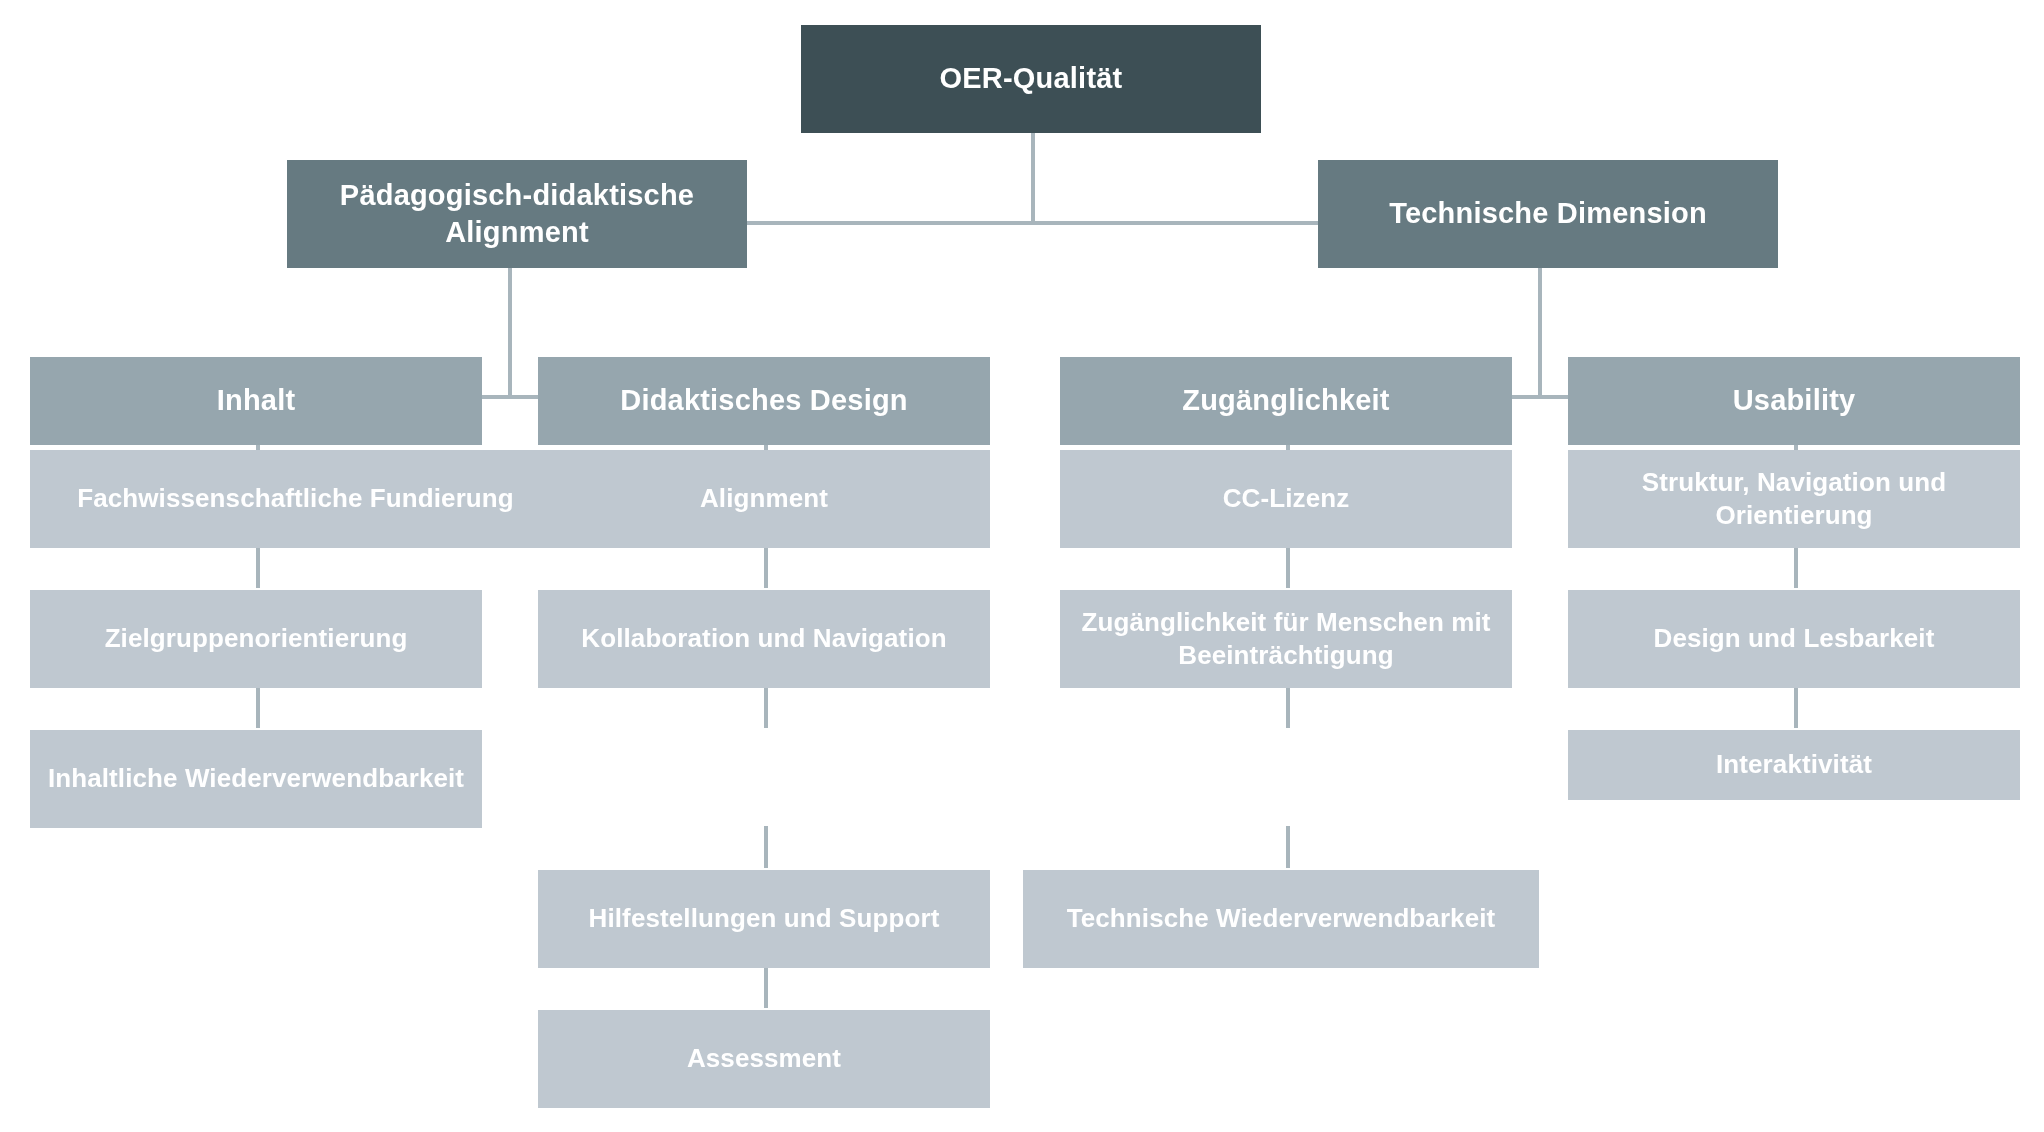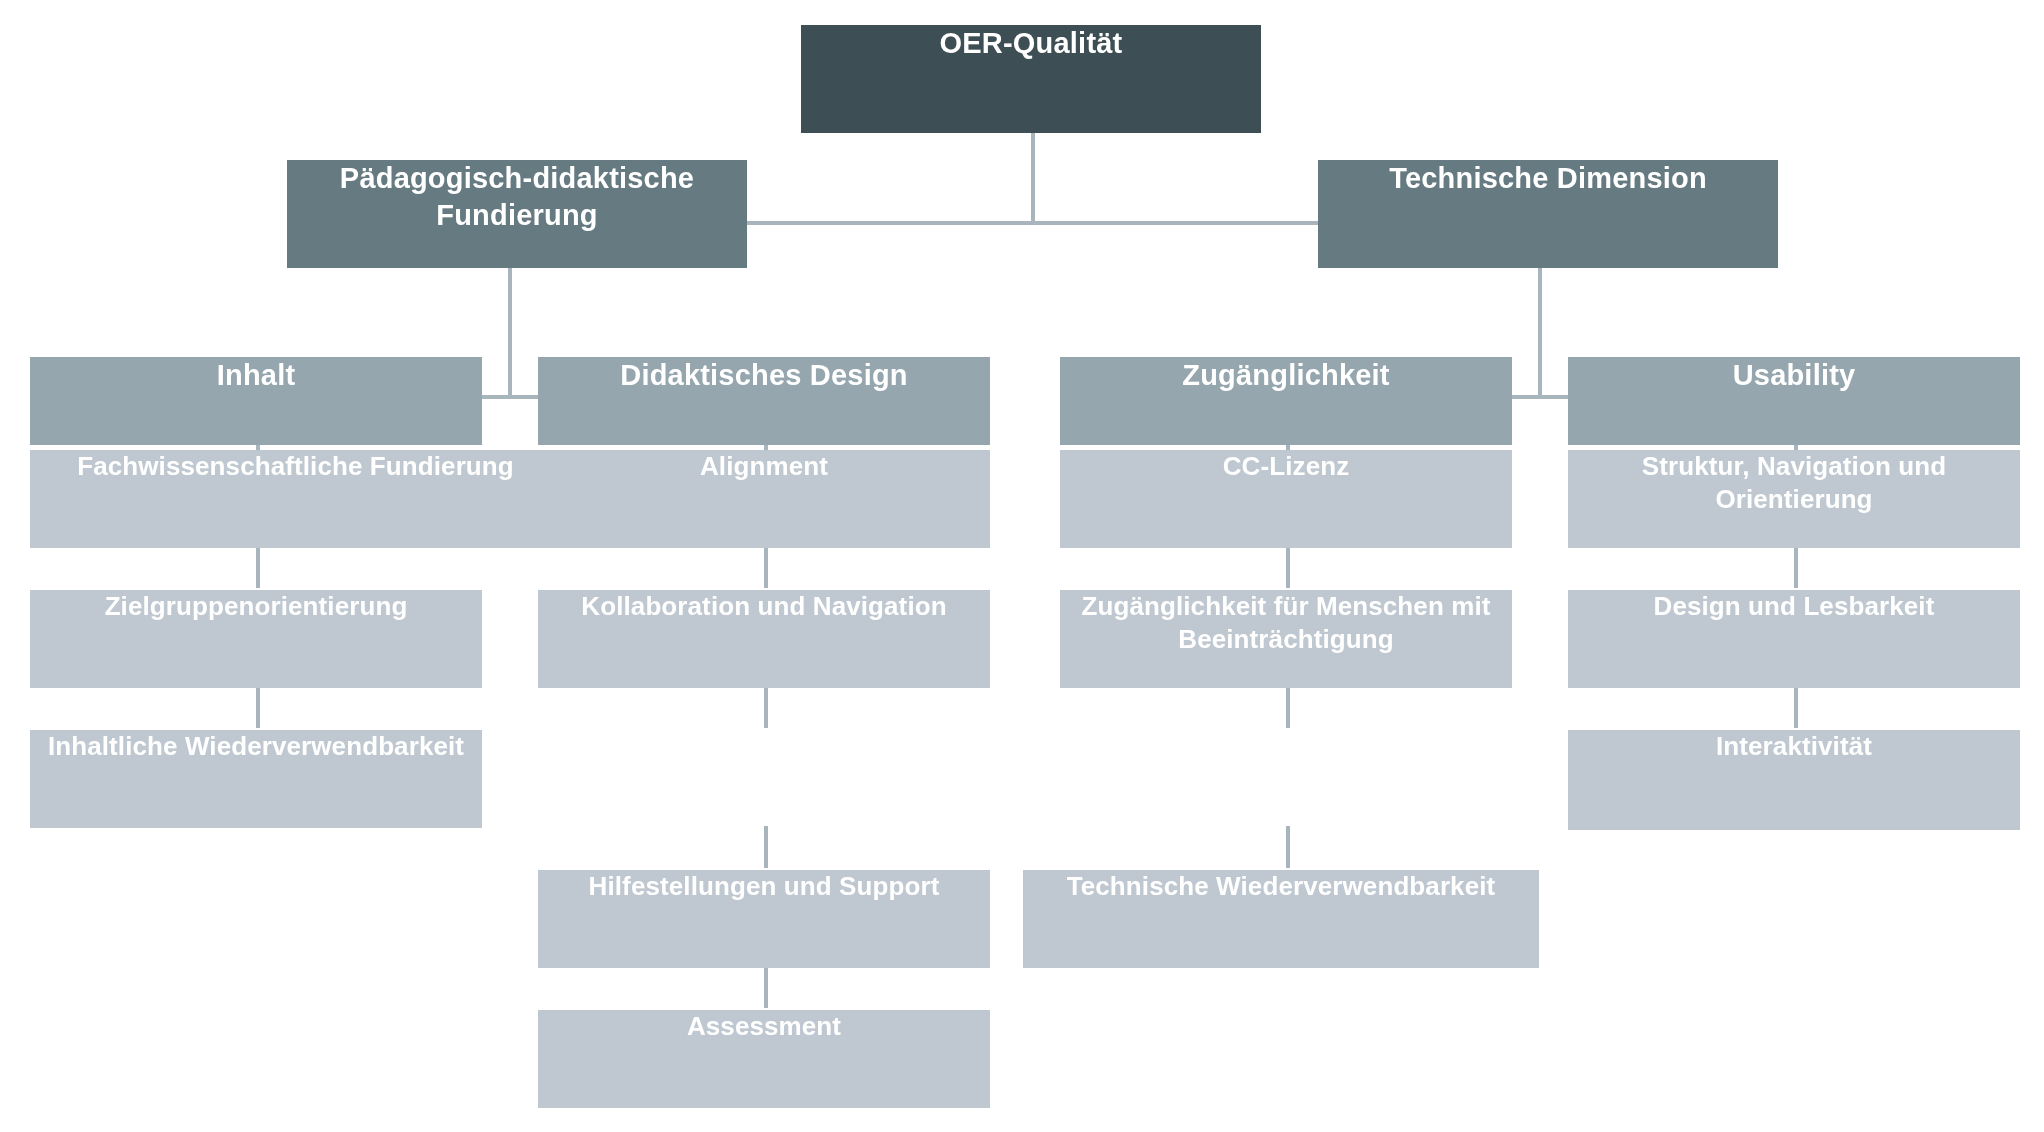--- a/index.html
+++ b/index.html
@@ -15,21 +15,21 @@
     position: relative;
     width: 2044px;
     height: 1132px;
     background: #ffffff;
     overflow: hidden;
   }
   .node {
     position: absolute;
     box-sizing: border-box;
     display: flex;
-    align-items: flex-start;
+    align-items: center;
     justify-content: center;
     text-align: center;
     color: #ffffff;
     font-weight: bold;
     line-height: 1.28;
     padding: 0 10px;
     -webkit-font-smoothing: antialiased;
   }
   .node span { display: block; }
 
@@ -98,21 +98,21 @@
 
   <div class="conn conn-v" style="left:1794px; top:404px; height:48px;"></div>
   <div class="conn conn-v" style="left:1794px; top:546px; height:42px;"></div>
   <div class="conn conn-v" style="left:1794px; top:686px; height:42px;"></div>
 
   <div class="node tier-root" style="left:801px; top:25px; width:460px; height:108px;">
     <span>OER-Qualität</span>
   </div>
 
   <div class="node tier-dimension" style="left:287px; top:160px; width:460px; height:108px;">
-    <span>Pädagogisch-didaktische Fundierung</span>
+    <span>Pädagogisch-didaktische Alignment</span>
   </div>
 
   <div class="node tier-dimension" style="left:1318px; top:160px; width:460px; height:108px;">
     <span>Technische Dimension</span>
   </div>
 
   <div class="node tier-category" style="left:30px; top:312px; width:452px; height:88px;">
     <span>Inhalt</span>
   </div>
 
@@ -160,17 +160,17 @@
   <div class="node tier-leaf" style="left:1023px; top:870px; width:516px; height:98px;">
     <span>Technische Wiederverwendbarkeit</span>
   </div>
 
   <div class="node tier-leaf" style="left:1568px; top:450px; width:452px; height:98px;">
     <span>Struktur, Navigation und Orientierung</span>
   </div>
   <div class="node tier-leaf" style="left:1568px; top:590px; width:452px; height:98px;">
     <span>Design und Lesbarkeit</span>
   </div>
-  <div class="node tier-leaf" style="left:1568px; top:730px; width:452px; height:100px;">
+  <div class="node tier-leaf" style="left:1568px; top:730px; width:452px; height:70px;">
     <span>Interaktivität</span>
   </div>
 
 </div>
 
 </body></html>

